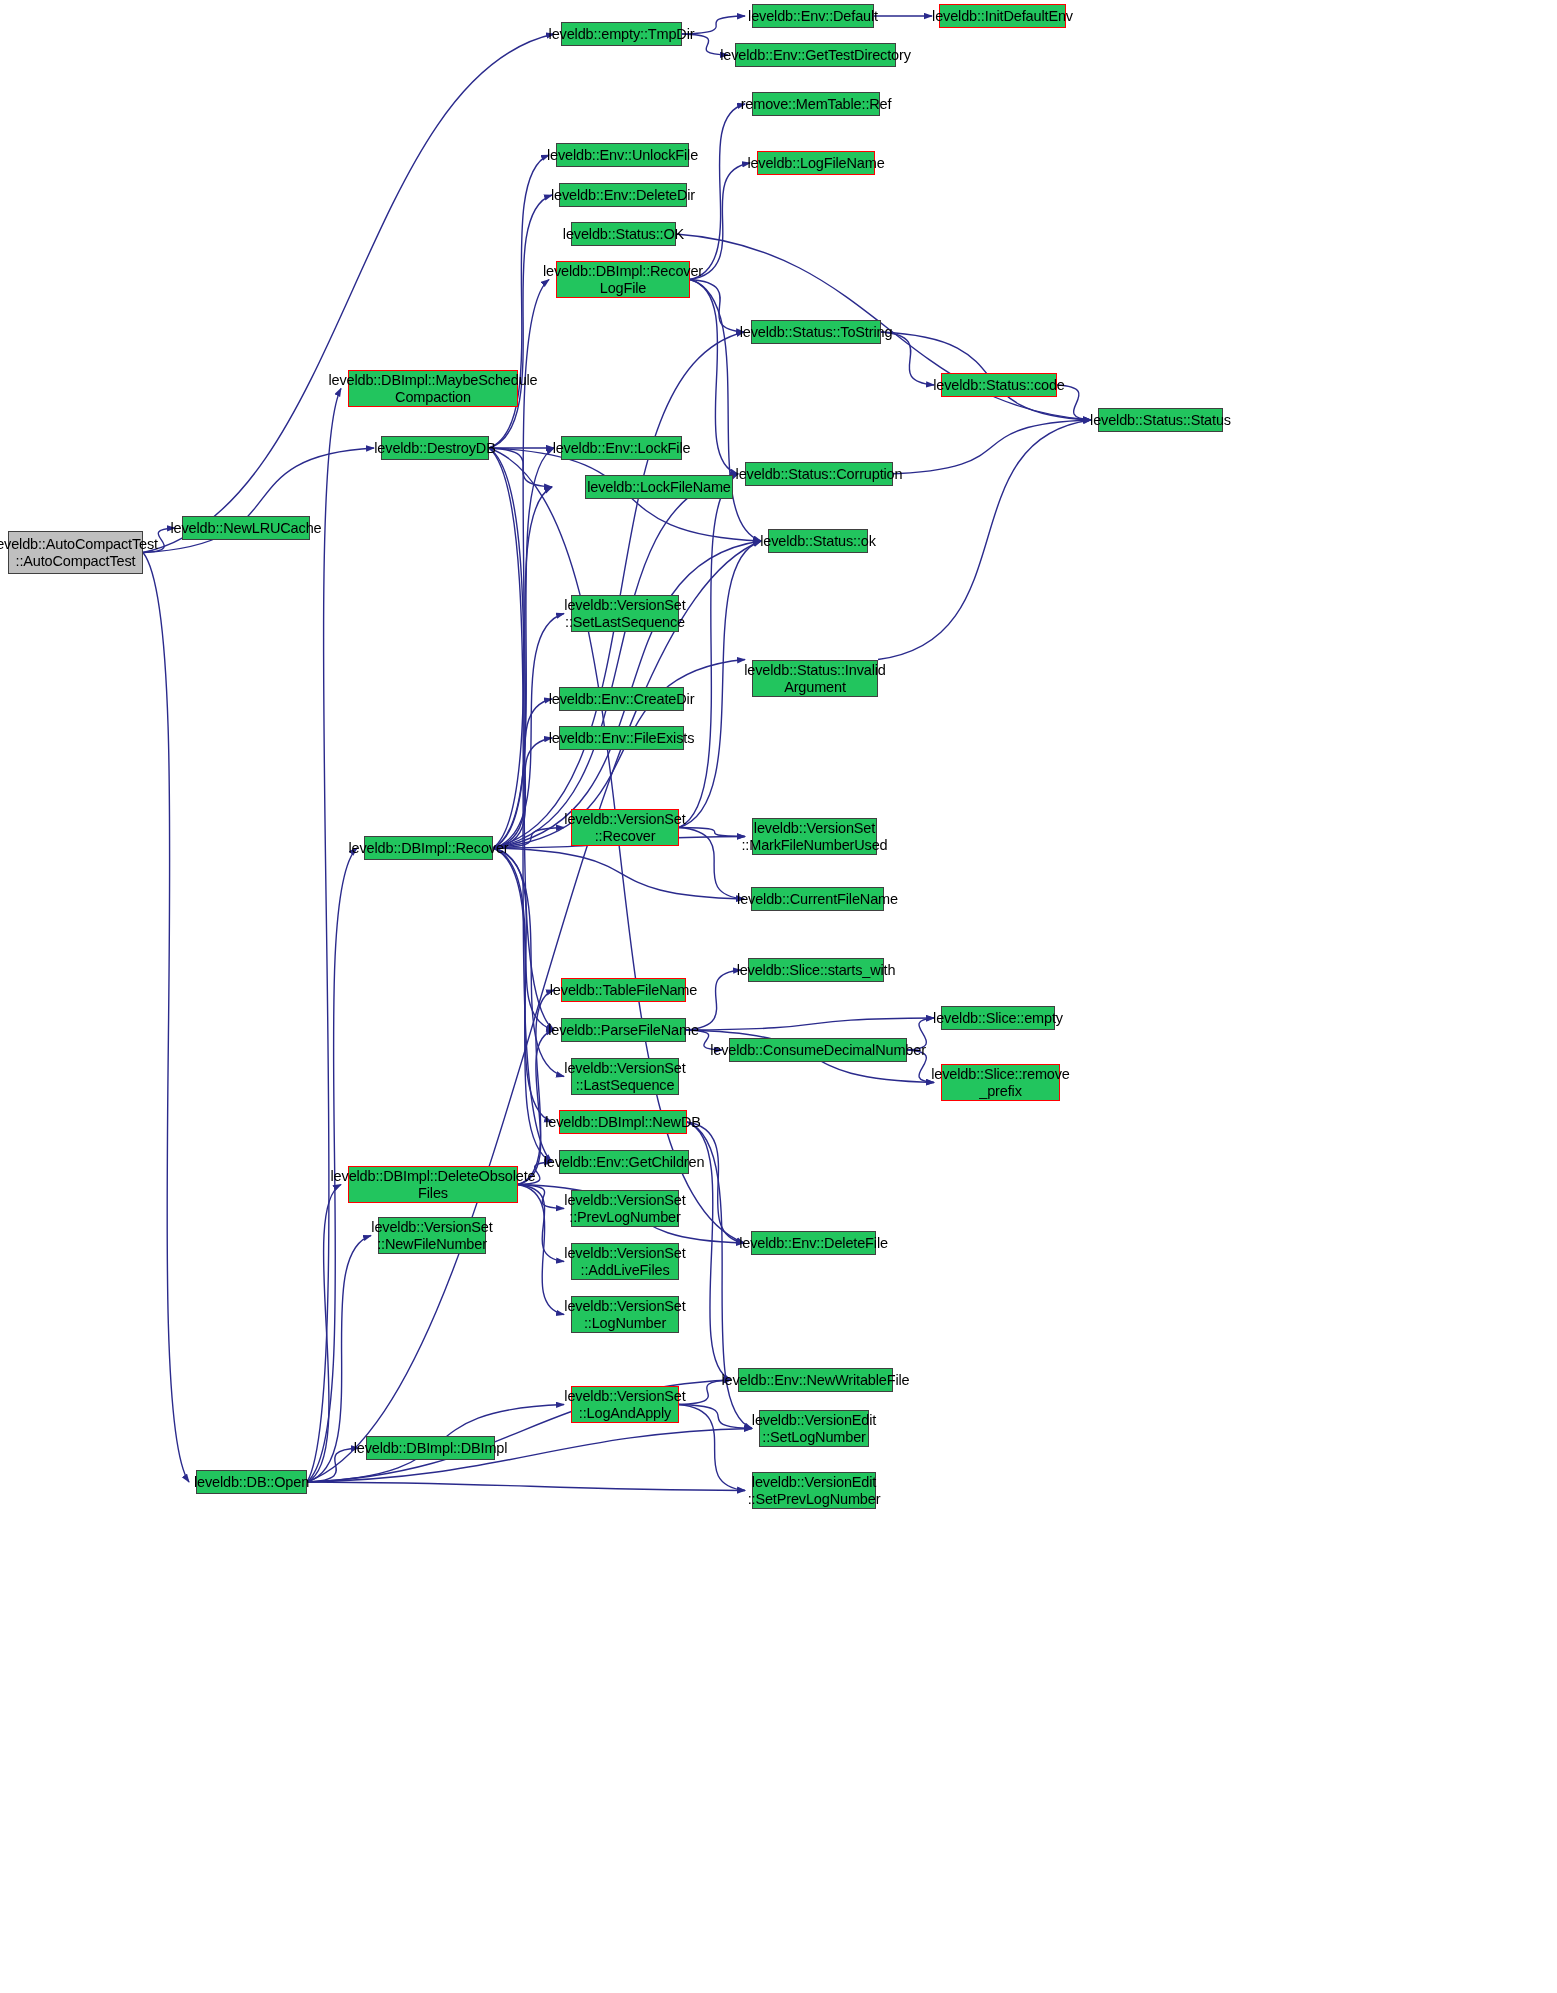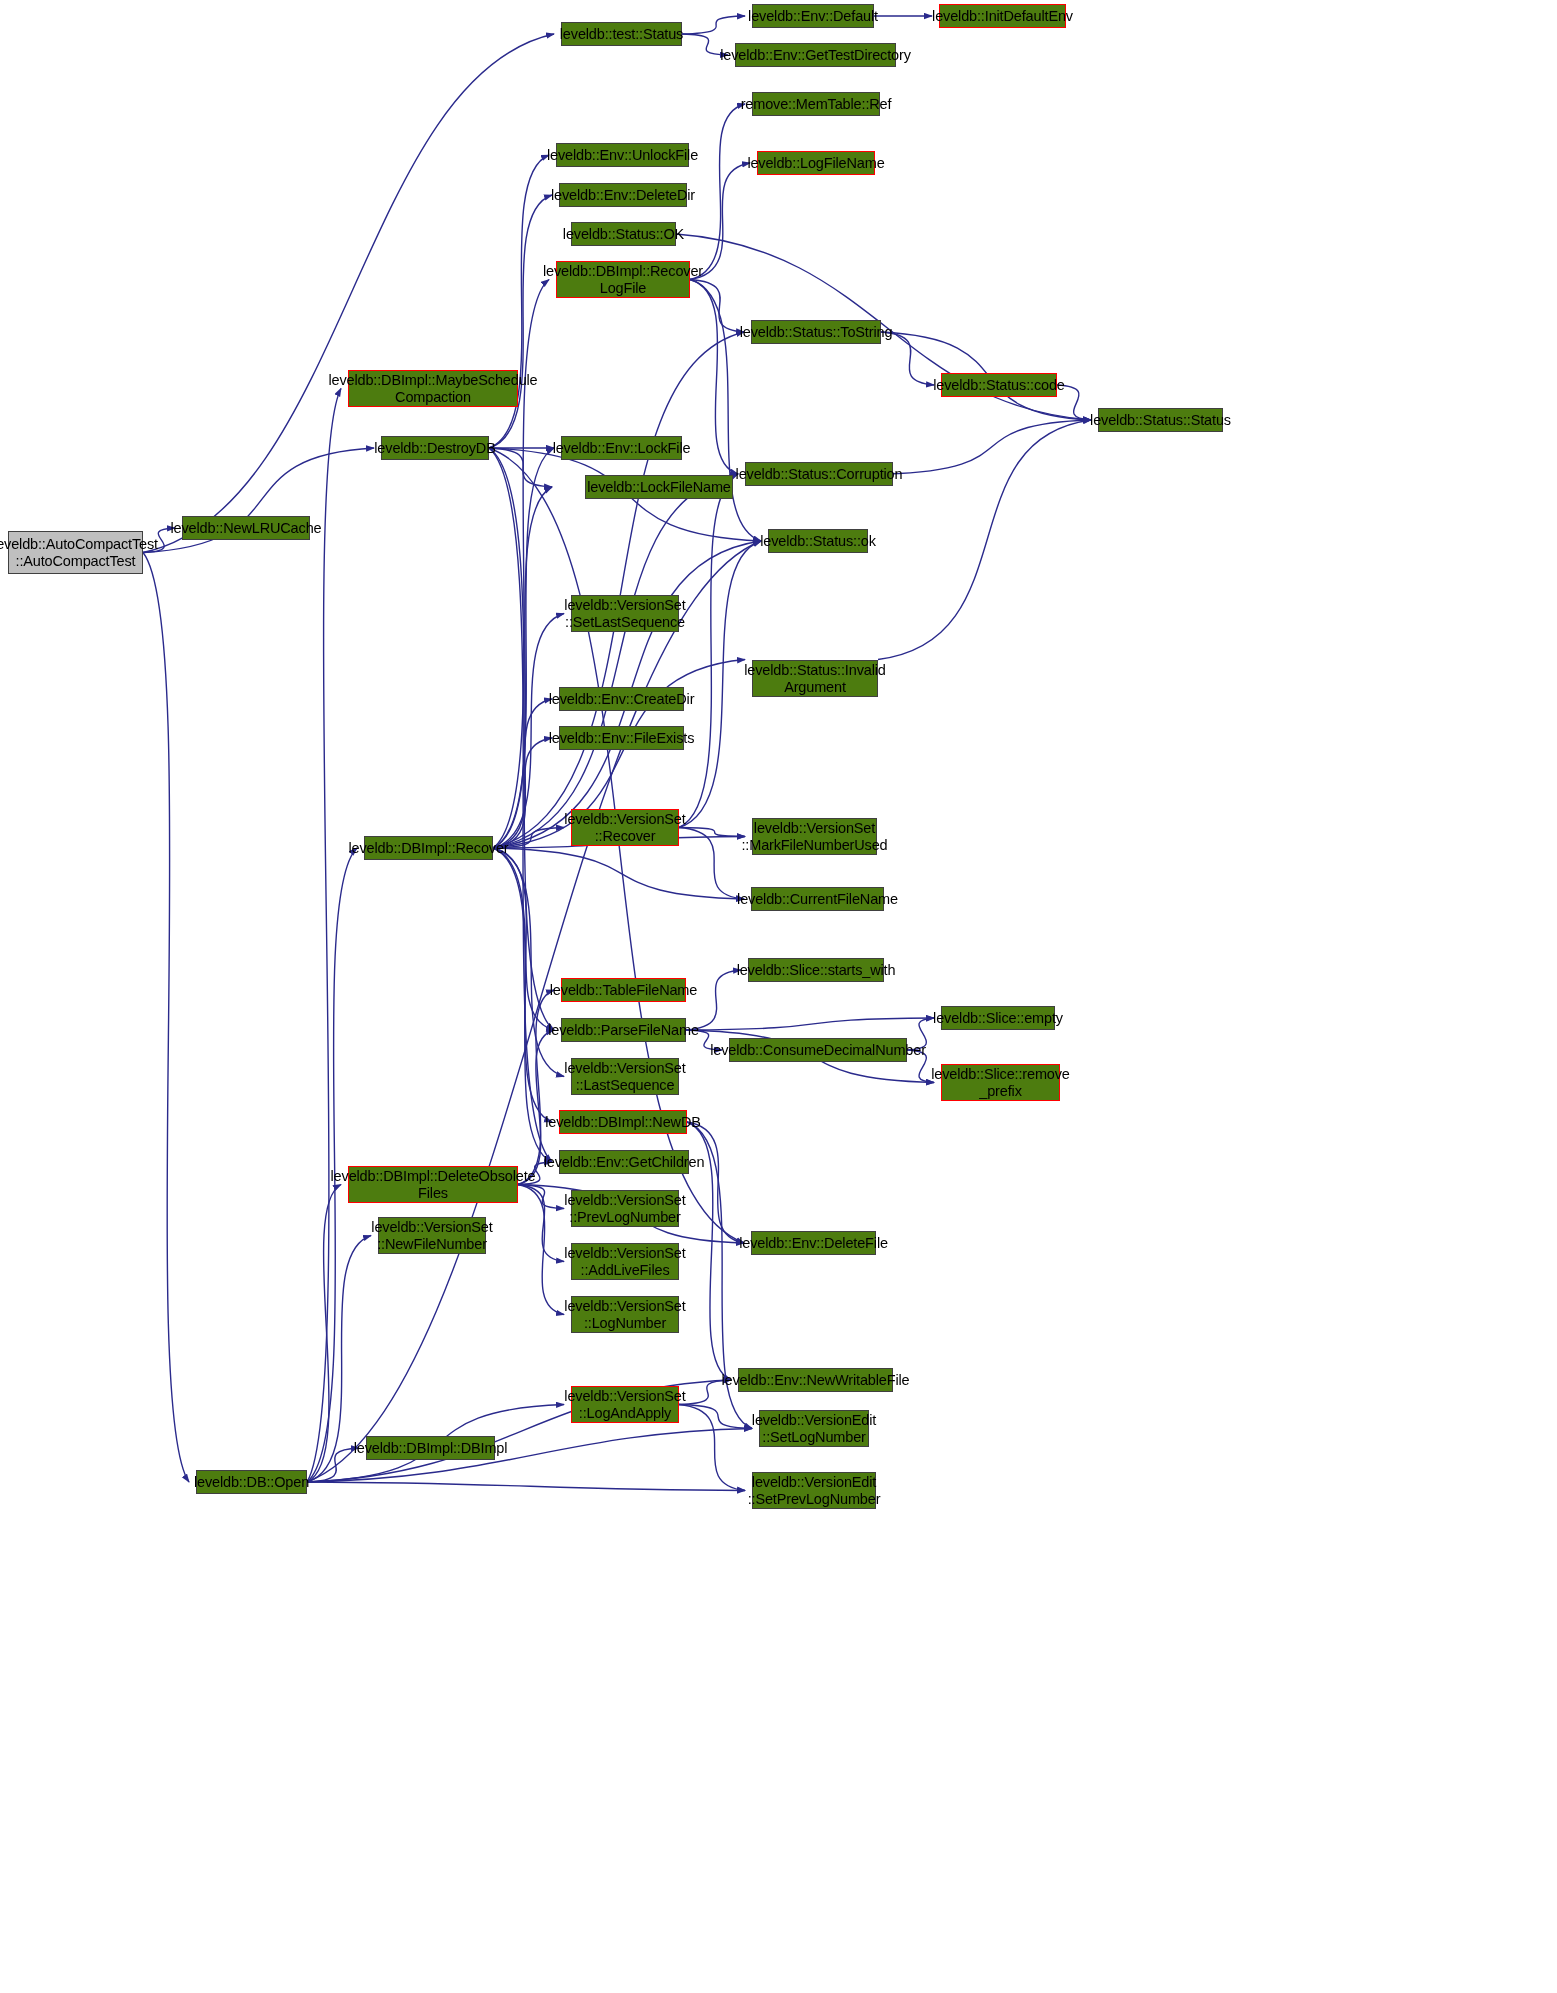--- a/index.html
+++ b/index.html
@@ -29,21 +29,21 @@
     width: 1557px;
     height: 1993px;
   }
   .node {
     position: absolute;
     box-sizing: border-box;
     display: flex;
     align-items: center;
     justify-content: center;
     text-align: center;
-    background: #4d7c0f;
+    background: #22c55e;
     border: 1px solid #404040;
     font-size: 14.5px;
     line-height: 1.12;
     color: #000000;
     letter-spacing: -0.15px;
     white-space: pre-line;
     padding: 0 3px;
     cursor: pointer;
   }
   .node.red {
@@ -141,21 +141,21 @@
         <path d="M887,474 C1033.05,469.68 951.95,424.32 1091,420" marker-end="url(#arrow)"></path>
         <path d="M878,659.5 C1029,640.34 947,439.16 1091,420" marker-end="url(#arrow)"></path>
         <path d="M676,234 C876,248.88 898,405.12 1091,420" marker-end="url(#arrow)"></path>
       </g>
   </svg>
   <div id="node-layer">
       <div class="node root" style="left: 8px; top: 531px; width: 135px; height: 43px;">leveldb::AutoCompactTest
 ::AutoCompactTest</div>
       <div class="node" style="left: 182px; top: 516px; width: 128px; height: 24px;">leveldb::NewLRUCache</div>
       <div class="node" style="left: 196px; top: 1470px; width: 111px; height: 24px;">leveldb::DB::Open</div>
-      <div class="node" style="left: 561px; top: 22px; width: 121px; height: 24px;">leveldb::test::Status</div>
+      <div class="node" style="left: 561px; top: 22px; width: 121px; height: 24px;">leveldb::empty::TmpDir</div>
       <div class="node" style="left: 752px; top: 4px; width: 122px; height: 24px;">leveldb::Env::Default</div>
       <div class="node red" style="left: 939px; top: 4px; width: 127px; height: 24px;">leveldb::InitDefaultEnv</div>
       <div class="node" style="left: 735px; top: 43px; width: 161px; height: 24px;">leveldb::Env::GetTestDirectory</div>
       <div class="node" style="left: 752px; top: 92px; width: 128px; height: 24px;">remove::MemTable::Ref</div>
       <div class="node" style="left: 556px; top: 143px; width: 133px; height: 24px;">leveldb::Env::UnlockFile</div>
       <div class="node red" style="left: 757px; top: 151px; width: 118px; height: 24px;">leveldb::LogFileName</div>
       <div class="node" style="left: 559px; top: 183px; width: 128px; height: 24px;">leveldb::Env::DeleteDir</div>
       <div class="node" style="left: 571px; top: 222px; width: 105px; height: 24px;">leveldb::Status::OK</div>
       <div class="node red" style="left: 556px; top: 261px; width: 134px; height: 37px;">leveldb::DBImpl::Recover
 LogFile</div>

